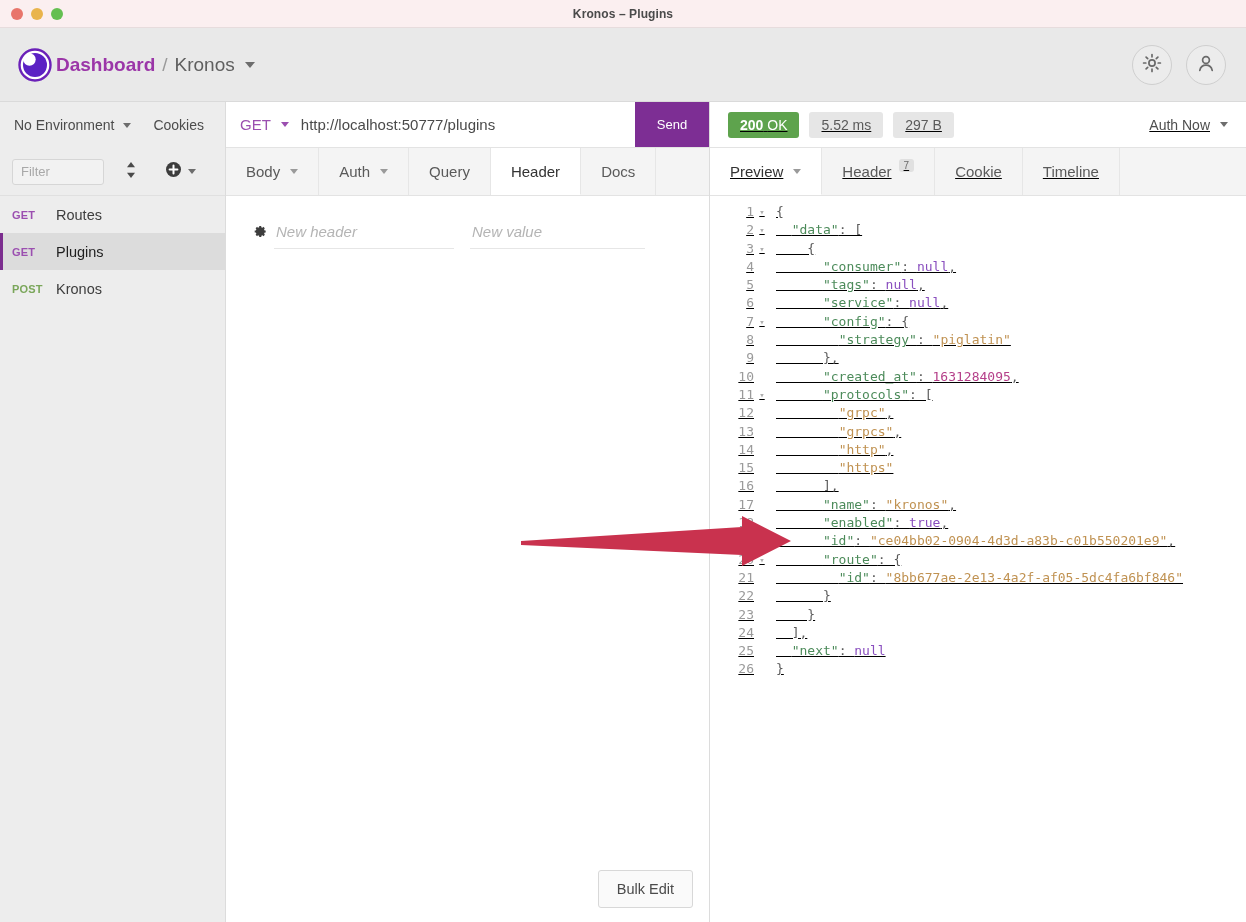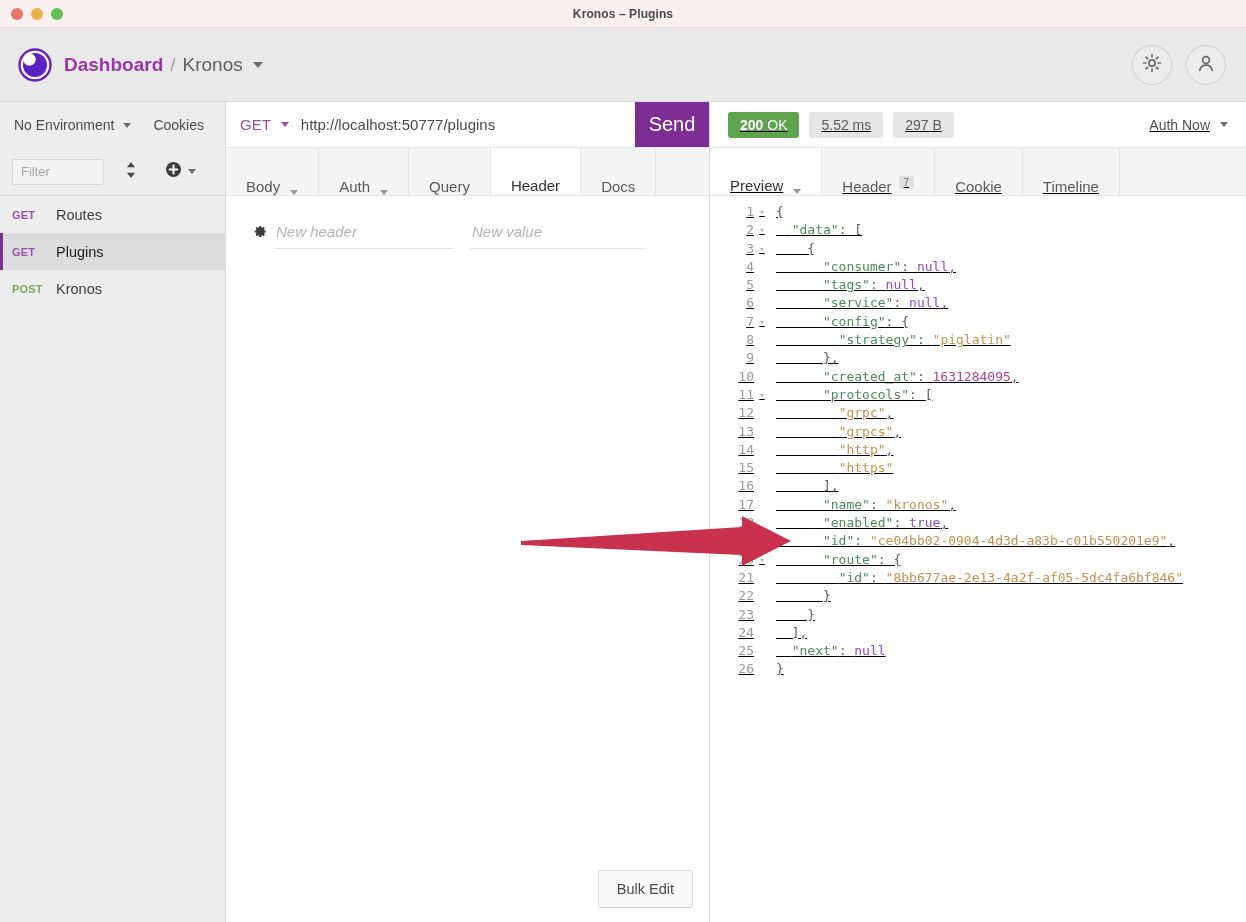--- a/index.html
+++ b/index.html
@@ -32,21 +32,21 @@
   }
 
   
   .header {
     height: 74px; width: 100%;
     background: #e9e9e9;
     border-bottom: 1px solid #dadada;
     display: flex; align-items: center; justify-content: space-between;
     padding: 0 20px 0 18px;
   }
-  .brand { display: flex; align-items: center; gap: 12px; }
+  .brand { display: flex; align-items: center; gap: 4px; }
   .logo { width: 34px; height: 34px; }
   .crumbs { font-size: 19px; color: #7a7a7a; display: flex; align-items: center; gap: 7px; }
   .crumb-main { color: #9b36a8; font-weight: bold; }
   .crumb-sep { color: #9a9a9a; }
   .crumb-sub { color: #5f5f5f; }
   .caret {
     display: inline-block;
     border-left: 5px solid transparent; border-right: 5px solid transparent;
     border-top: 6px solid #6d6d6d; margin-left: 3px;
   }
@@ -122,29 +122,29 @@
     padding: 0 12px 0 14px; font-size: 15px; color: #9b4fb0; cursor: pointer;
   }
   .method-sel .caret { border-top-color: #9b4fb0; }
   .url-val {
     flex: 1; display: flex; align-items: center;
     font-size: 15px; color: #4a4a4a;
   }
   .send-btn {
     width: 74px; background: #7d2e94; color: #fff;
     display: flex; align-items: center; justify-content: center;
-    font-size: 20px; cursor: pointer; border: none;
+    font-size: 13px; cursor: pointer; border: none;
     font-family: "Liberation Sans", sans-serif;
   }
   .tabs {
     height: 48px; display: flex; align-items: stretch;
     background: #f4f4f4; border-bottom: 1px solid #e3e3e3;
   }
   .tab {
-    display: flex; align-items: flex-end; gap: 7px;
+    display: flex; align-items: center; gap: 7px;
     padding: 0 20px; font-size: 15px; color: #5a5a5a;
     cursor: pointer; border-right: 1px solid #e6e6e6;
     background: #f4f4f4;
   }
   .tab.active { background: #fff; color: #333; border-bottom: 1px solid #fff; }
   .tab .caret { border-top-color: #9a9a9a; }
   .req-pane-body { flex: 1; position: relative; background: #fff; }
   .hdr-fields {
     display: flex; align-items: center; gap: 0;
     padding: 22px 18px 0 18px;

